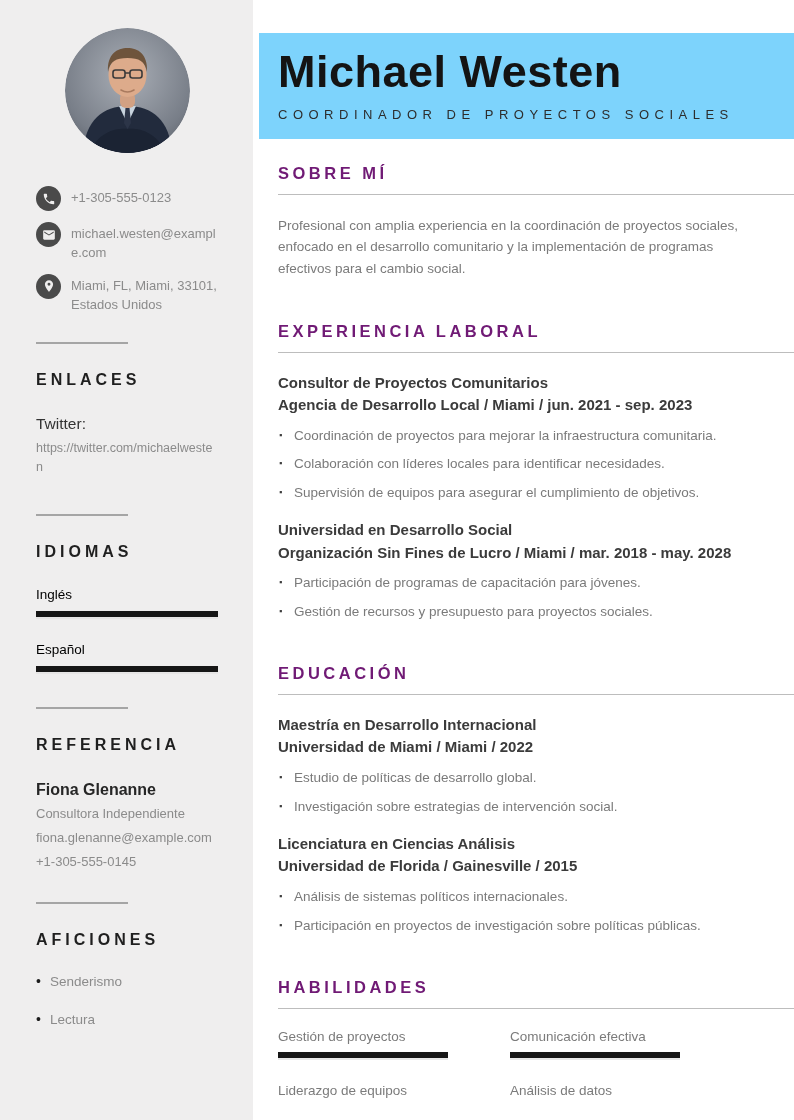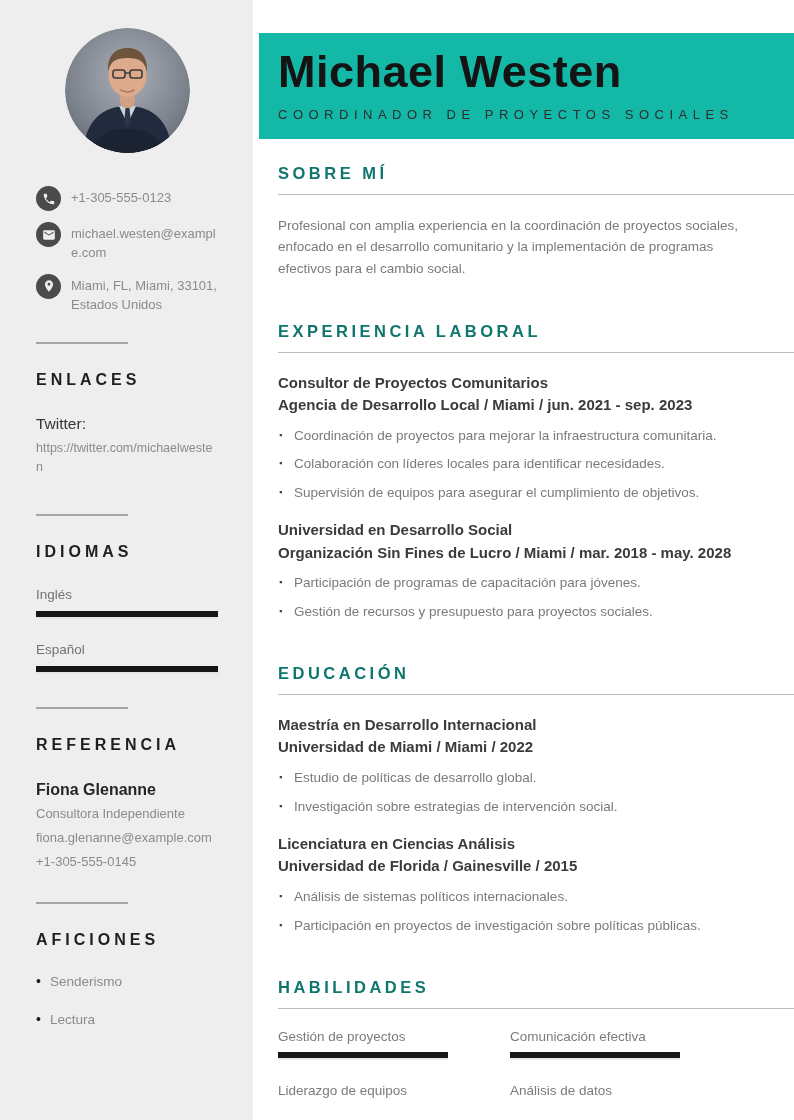--- a/index.html
+++ b/index.html
@@ -18,36 +18,36 @@
   .cicon svg{width:14px;height:14px;fill:#efeeee;}
   .ctext{font-size:13px;color:#8b8b8b;line-height:1.45;padding-top:3px;word-break:break-word;}
   .divider{height:2px;background:#a5a5a5;width:92px;border:0;margin:28px 0 0 0;}
   .side-h{font-size:16px;font-weight:700;letter-spacing:4px;color:#1f1f1f;margin:27px 0 0 0;}
   .link-item{margin-top:26px;}
   .link-item + .link-item{margin-top:23px;}
   .link-label{font-size:15.5px;color:#333;font-weight:500;margin-bottom:6px;}
   .link-url{font-size:12.5px;color:#8b8b8b;line-height:1.5;word-break:break-all;}
   .lang{margin-top:26px;}
   .lang + .lang{margin-top:23px;}
-  .lang-name{font-size:13.5px;color:#737373;margin-bottom:9px;}
+  .lang-name{font-size:13.5px;color:#000000;margin-bottom:9px;}
   .lang-track{height:6px;background:#dcdcdc;border-bottom:2px solid #e6e5e5;}
   .lang-fill{height:6px;background:#161616;}
   .ref-name{margin-top:27px;font-size:16px;font-weight:600;color:#262626;}
   .ref-line{font-size:13px;color:#8b8b8b;margin-top:6px;line-height:1.4;}
   .hobby-list{list-style:none;margin:25px 0 0 0;padding:0;}
   .hobby-list li{font-size:13.5px;color:#8b8b8b;margin-bottom:23px;padding-left:14px;position:relative;}
   .hobby-list li::before{content:"•";position:absolute;left:0;top:-1px;color:#1c1c1c;font-size:14px;}
 
   
   .main{flex:1;background:#ffffff;box-sizing:border-box;}
-  .band{margin:33px 0 0 6px;background:#14b8a6;padding:13px 18px 17px 19px;}
+  .band{margin:33px 0 0 6px;background:#7dd3fc;padding:13px 18px 17px 19px;}
   .band h1{margin:0;font-size:45px;font-weight:700;color:#141414;line-height:1.15;letter-spacing:0.5px;}
   .band .subtitle{margin-top:9px;font-size:13px;letter-spacing:5.5px;color:#2d2d2d;font-weight:500;}
   .content{padding-left:25px;}
-  .main-h{font-size:16.5px;font-weight:700;letter-spacing:3.5px;color:#0f766e;margin:0;
+  .main-h{font-size:16.5px;font-weight:700;letter-spacing:3.5px;color:#701a75;margin:0;
           padding-bottom:11px;border-bottom:1px solid #bdbdbd;}
   .sec-about{margin-top:25px;}
   .about-text{margin:20px 45px 0 0;font-size:13.5px;color:#7b7b7b;line-height:1.6;max-width:480px;}
   .sec{margin-top:42px;}
   .entry{margin-top:19px;}
   .entry + .entry{margin-top:16px;}
   .entry-title,.entry-meta{font-size:15px;font-weight:600;color:#3b3b3b;line-height:1.5;}
   .blist{list-style:none;margin:10px 0 0 0;padding:0;}
   .blist li{font-size:13.5px;color:#7a7a7a;margin-bottom:10px;padding-left:16px;position:relative;line-height:1.4;}
   .blist li::before{content:"▪";position:absolute;left:1px;top:2px;font-size:9px;color:#3c3c3c;}

